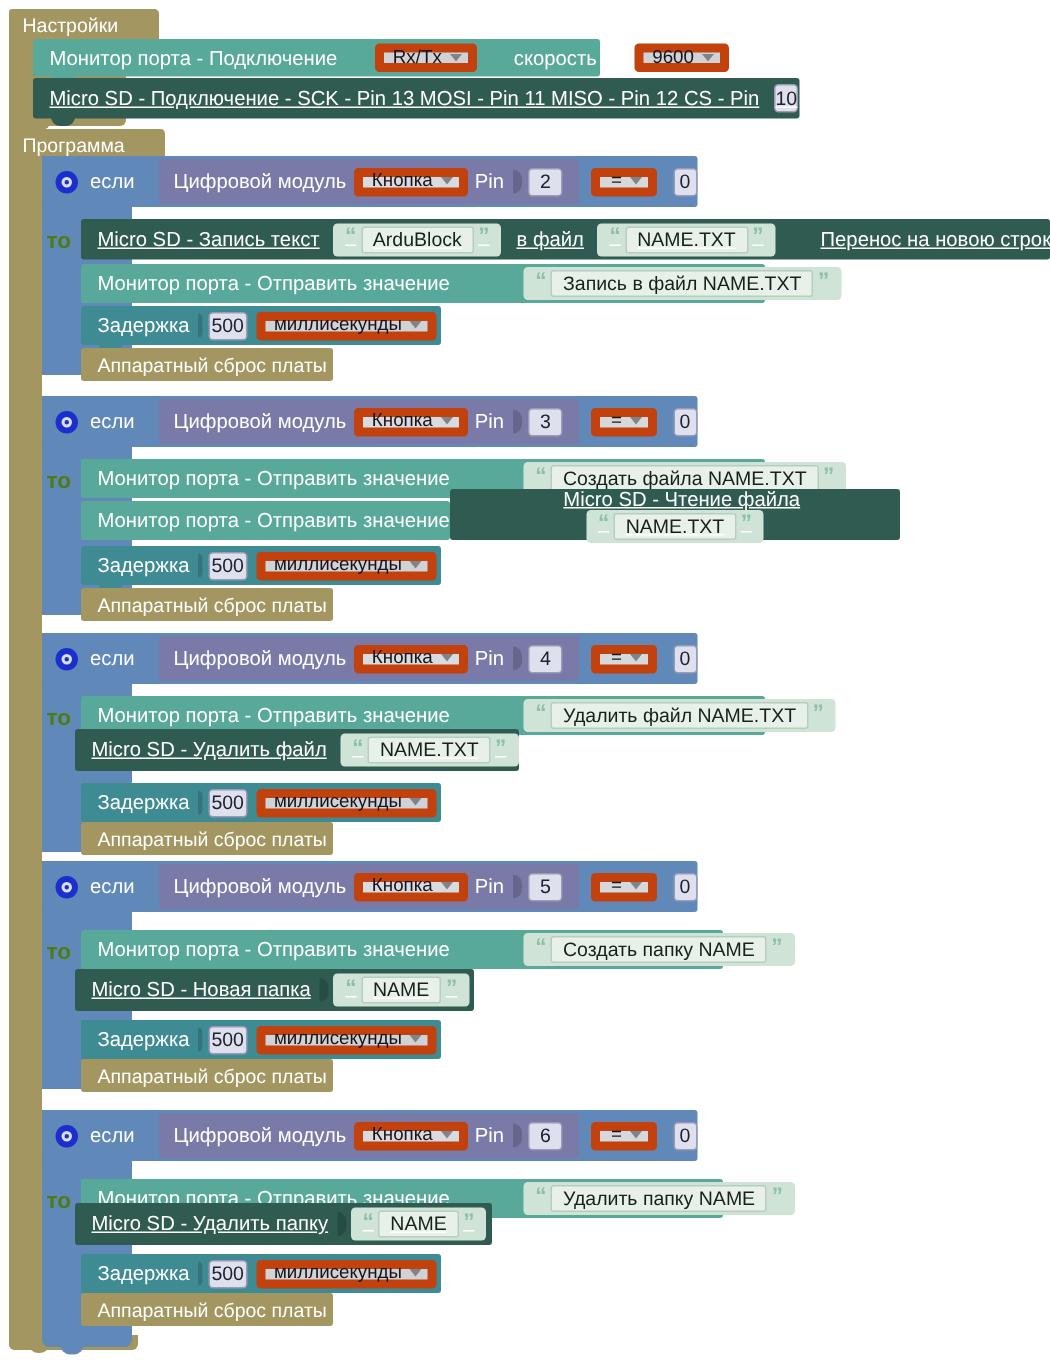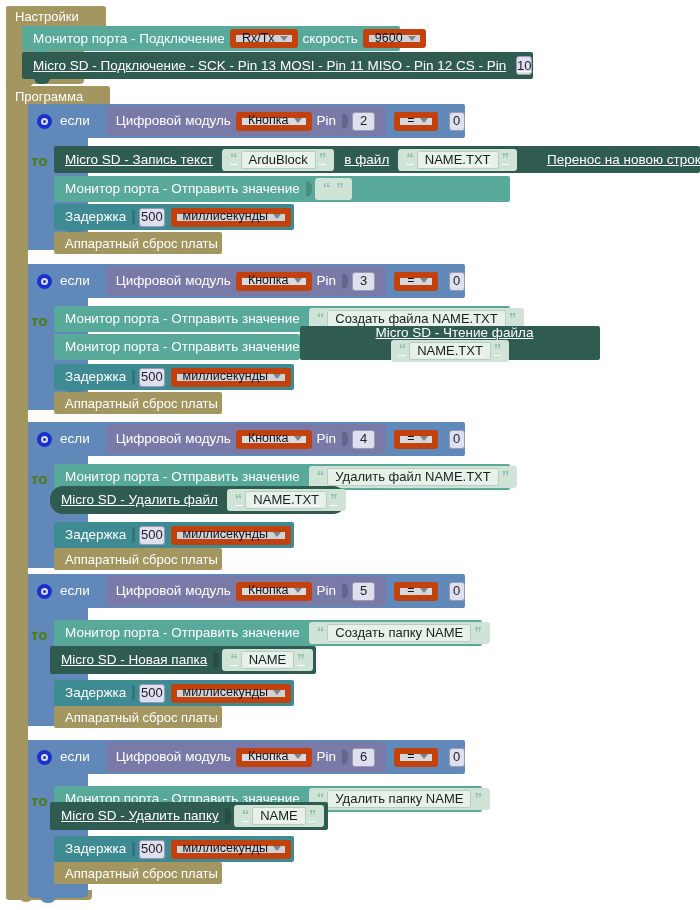--- a/index.html
+++ b/index.html
@@ -23,21 +23,21 @@
     font-size: 13.5px;
     line-height: 1;
     white-space: nowrap;
     display: flex;
     align-items: center;
     border-radius: 2px;
   }
 
   
   .c-tan     { background: #a39660; }
-  .c-teal    { background: #59a99a; }
+  .c-teal    { background: #59a99a; gap: 20px; }
   .c-dark    { background: #2f5b50; text-decoration: underline; }  
   .c-blue    { background: #6088b8; }
   .c-purple  { background: #7a7aa8; }  
   .c-delay   { background: #3f8b93; }  
 
   
   .sect-tab {
     position: absolute;
     background: #a39660;
     color: #ffffff;
@@ -255,20 +255,21 @@
     </span>
     <span class="lbl" style="margin-left:26px;">Перенос на новою строку</span>
     <span class="checkbox">✓</span>
   </div>
 
   <div class="blk c-teal" style="left:54px; top:176px; width:456px; height:26px;">
     <span class="lead lbl">Монитор порта - Отправить значение</span>
     <span class="plugleft"></span>
     <span class="strsock">
       <span class="q">“</span>
+      <span class="txt">Запись в файл NAME.TXT</span>
       <span class="q">”</span>
     </span>
   </div>
 
   <div class="blk c-delay" style="left:54px; top:204px; width:240px; height:26px;">
     <span class="lead lbl">Задержка</span>
     <span class="plugleft"></span>
     <span class="field">500</span>
     <span class="dd pale">
       <span>миллисекунды</span>
@@ -377,21 +378,21 @@
   <div class="blk c-teal" style="left:54px; top:464px; width:456px; height:26px;">
     <span class="lead lbl">Монитор порта - Отправить значение</span>
     <span class="plugleft"></span>
     <span class="strsock">
       <span class="q">“</span>
       <span class="txt">Удалить файл NAME.TXT</span>
       <span class="q">”</span>
     </span>
   </div>
 
-  <div class="blk c-dark" style="left:50px; top:486px; width:296px; height:28px;border-radius:13px;">
+  <div class="blk c-dark" style="left:50px; top:486px; width:296px; height:28px;">
     <span class="lead lbl">Micro SD - Удалить файл</span>
     <span class="plugleft"></span>
     <span class="strsock">
       <span class="q">“</span>
       <span class="txt">NAME.TXT</span>
       <span class="q">”</span>
     </span>
   </div>
 
   <div class="blk c-delay" style="left:54px; top:522px; width:240px; height:26px;">

